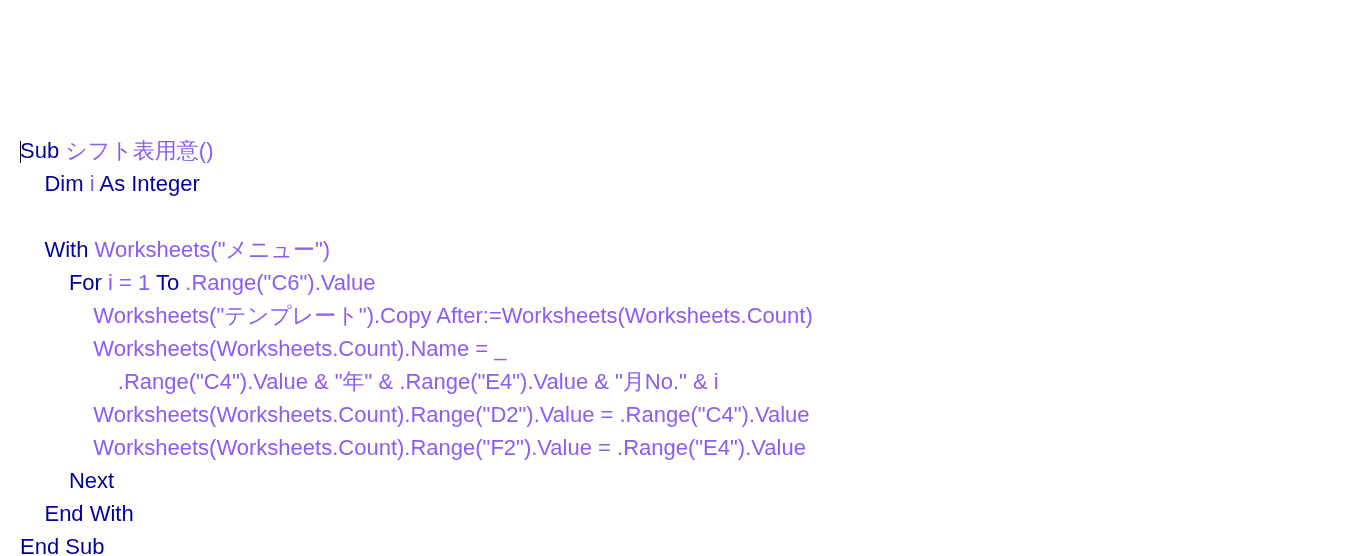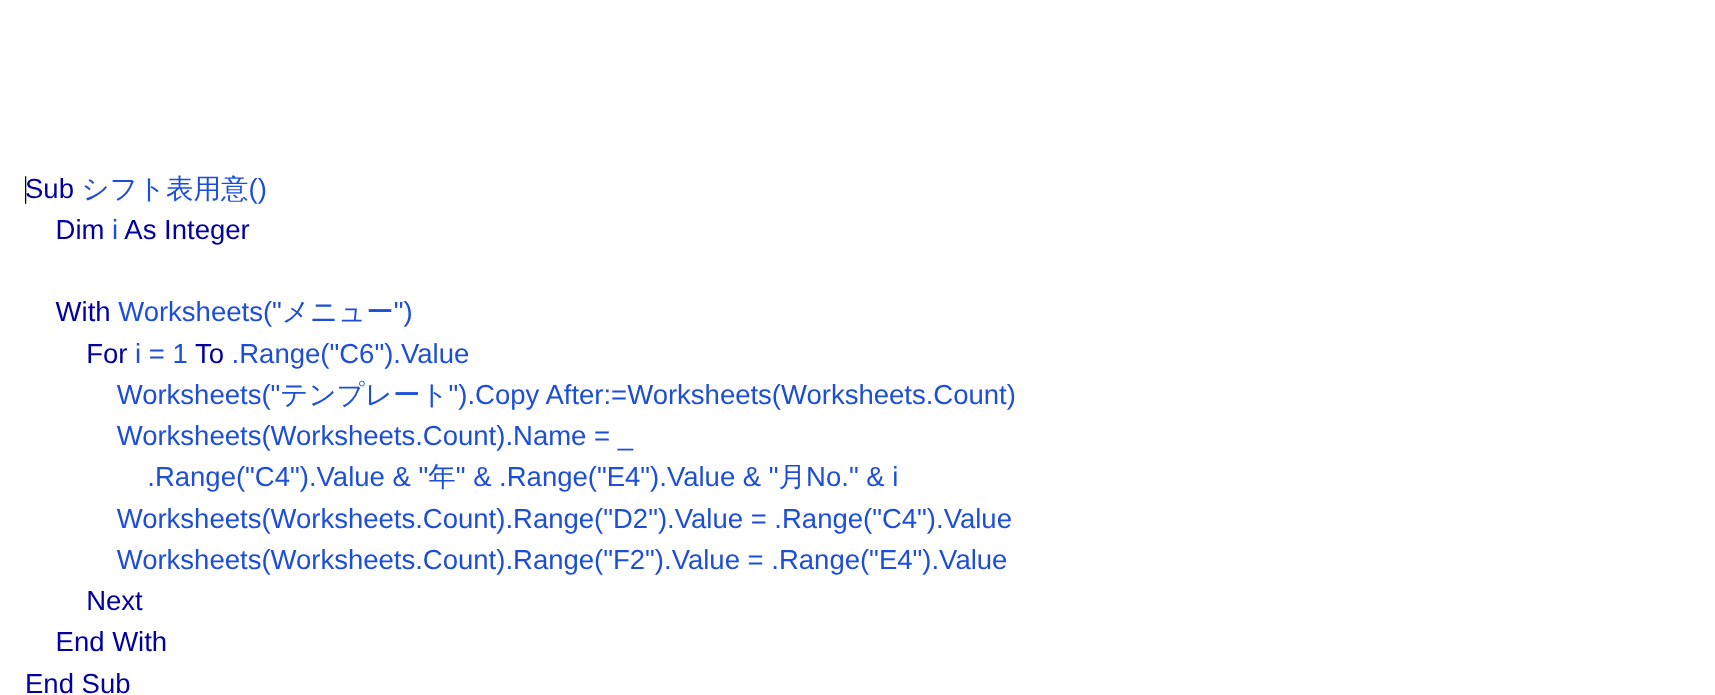--- a/index.html
+++ b/index.html
@@ -9,21 +9,21 @@
       font-size: 22px;
       line-height: 1.5;
       background: #ffffff;
       color: #000000;
       white-space: pre;
     }
     .kw {
       color: #0000A0;
     }
     .txt {
-      color: #1d4ed8;
+      color: #8b5cf6;
     }
     .code-line {
       display: block;
     }
     .cursor {
       border-left: 1px solid #000;
       display: inline-block;
       height: 1em;
       vertical-align: text-bottom;
       margin-right: -1px;

